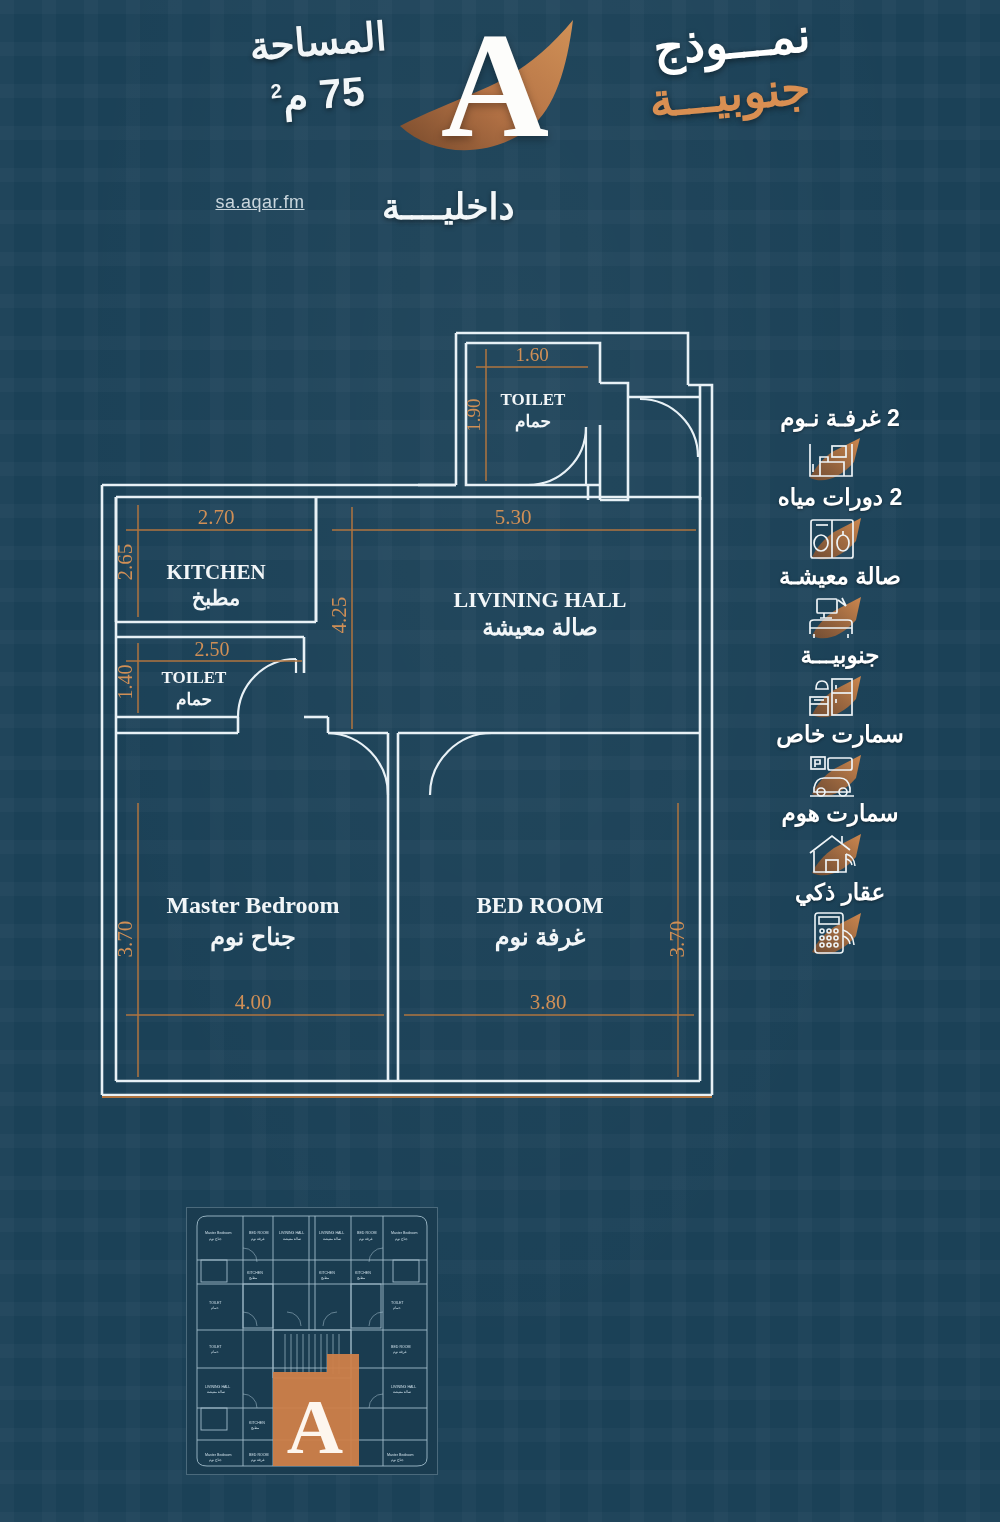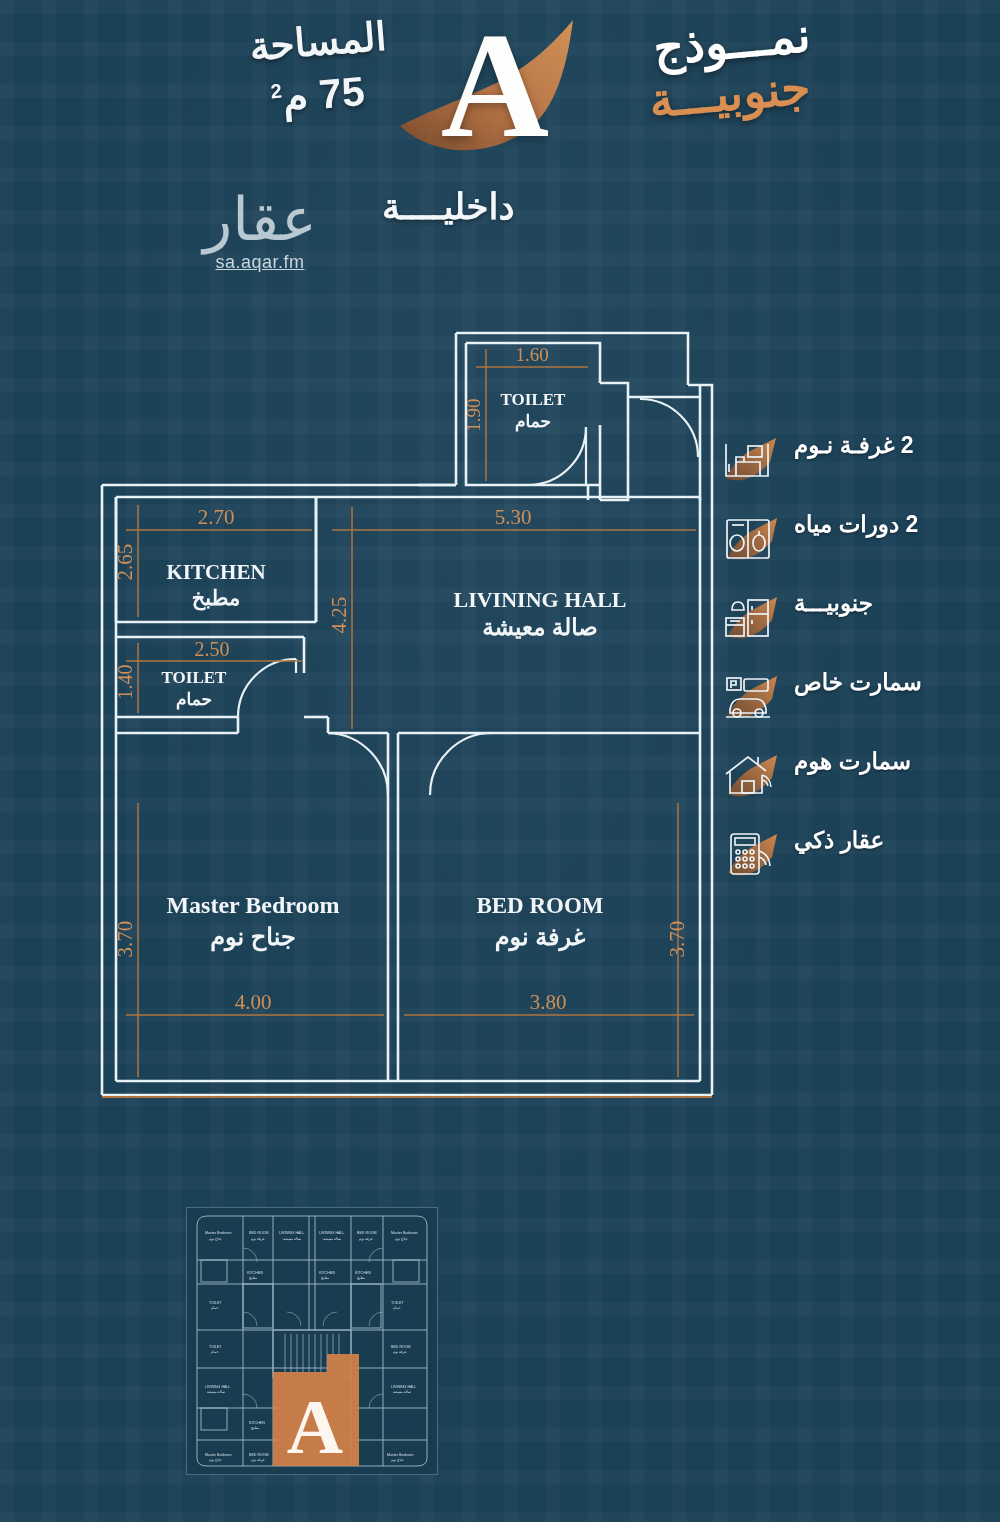--- a/index.html
+++ b/index.html
@@ -97,22 +97,22 @@
   .plan-wrap { position: absolute; left: 88px; top: 325px; width: 650px; height: 780px; }
   .plan-wrap svg { display: block; }
 
   .pl-name   { font-family: "Liberation Serif", serif; fill: #f2f6f8; font-weight: bold; }
   .pl-name-ar{ fill: #f2f6f8; font-weight: bold; }
   .pl-dim    { fill: #d08f56; font-family: "Liberation Serif", serif; }
 
   
   .features { position: absolute; right: 52px; top: 432px; width: 230px; }
   .feature-row {
-    display: flex; justify-content: flex-end;
-    height: 62px; margin-bottom: 17px; direction: rtl;
+    display: flex; align-items: center; justify-content: flex-end;
+    height: 62px; margin-bottom: 17px; direction: rtl; flex-direction: column;
   }
   .feature-label {
     font-size: 23px; font-weight: bold; color: #ffffff;
     direction: rtl; text-align: right; white-space: nowrap;
     margin-left: 14px; letter-spacing: 1px;
     text-shadow: 0 1px 3px rgba(0,0,0,.4);
   }
   .feature-icon { width: 62px; height: 58px; position: relative; flex: 0 0 62px; }
   .feature-icon svg { position: absolute; inset: 0; }
 
@@ -166,21 +166,20 @@
       <div class="a-glyph">A</div>
     </div>
 
     <div class="model-block">
       <div class="model-line1">نمـــوذج</div>
       <div class="model-line2">جنوبيـــة</div>
     </div>
     <div class="model-line3">داخليــــة</div>
 
     <div class="brand">
-      <div class="brand-ar">عقار</div>
       <div class="brand-url">sa.aqar.fm</div>
     </div>
   </div>
 
   <div class="plan-wrap">
     <svg width="650" height="780" viewBox="0 0 650 780">
       <g stroke="#e8f1f6" fill="none" stroke-width="2.6">
 
         <path d="M 368 8 L 600 8 L 600 60"></path>
         <path d="M 378 18 L 512 18 L 512 58"></path>
@@ -348,20 +347,36 @@
             <path d="M 30 9 L 30 47"></path>
             <path d="M 14 14 L 26 14"></path>
             <ellipse cx="19" cy="32" rx="7" ry="8"></ellipse>
             <ellipse cx="41" cy="32" rx="6" ry="8"></ellipse>
             <path d="M 41 24 L 41 20"></path>
           </g>
         </svg>
       </div>
     </div>
 
+    <div class="feature-row">
+      <div class="feature-label">صالة معيشـة</div>
+      <div class="feature-icon">
+        <svg viewBox="0 0 62 58">
+          <path d="M 10 46 C 24 52 40 46 54 30 L 59 7 L 32 21 C 22 28 14 37 10 46 Z" fill="url(#wg1)" opacity=".9"></path>
+          <g stroke="#eef4f7" fill="none" stroke-width="1.7">
+            <rect x="15" y="9" width="20" height="14" rx="1"></rect>
+            <path d="M 22 23 L 22 28 M 18 28 L 30 28"></path>
+            <path d="M 36 10 L 44 16 M 40 8 L 44 16"></path>
+            <path d="M 8 44 L 8 33 Q 8 30 12 30 L 46 30 Q 50 30 50 33 L 50 44"></path>
+            <path d="M 8 38 L 50 38"></path>
+            <path d="M 12 44 L 12 48 M 46 44 L 46 48"></path>
+          </g>
+        </svg>
+      </div>
+    </div>
 
     <div class="feature-row">
       <div class="feature-label">جنوبيـــة</div>
       <div class="feature-icon">
         <svg viewBox="0 0 62 58">
           <path d="M 10 46 C 24 52 40 46 54 30 L 59 7 L 32 21 C 22 28 14 37 10 46 Z" fill="url(#wg1)" opacity=".9"></path>
           <g stroke="#eef4f7" fill="none" stroke-width="1.7">
             <rect x="30" y="10" width="20" height="36"></rect>
             <path d="M 30 24 L 50 24"></path>
             <path d="M 34 16 L 34 20 M 34 30 L 34 34"></path>

